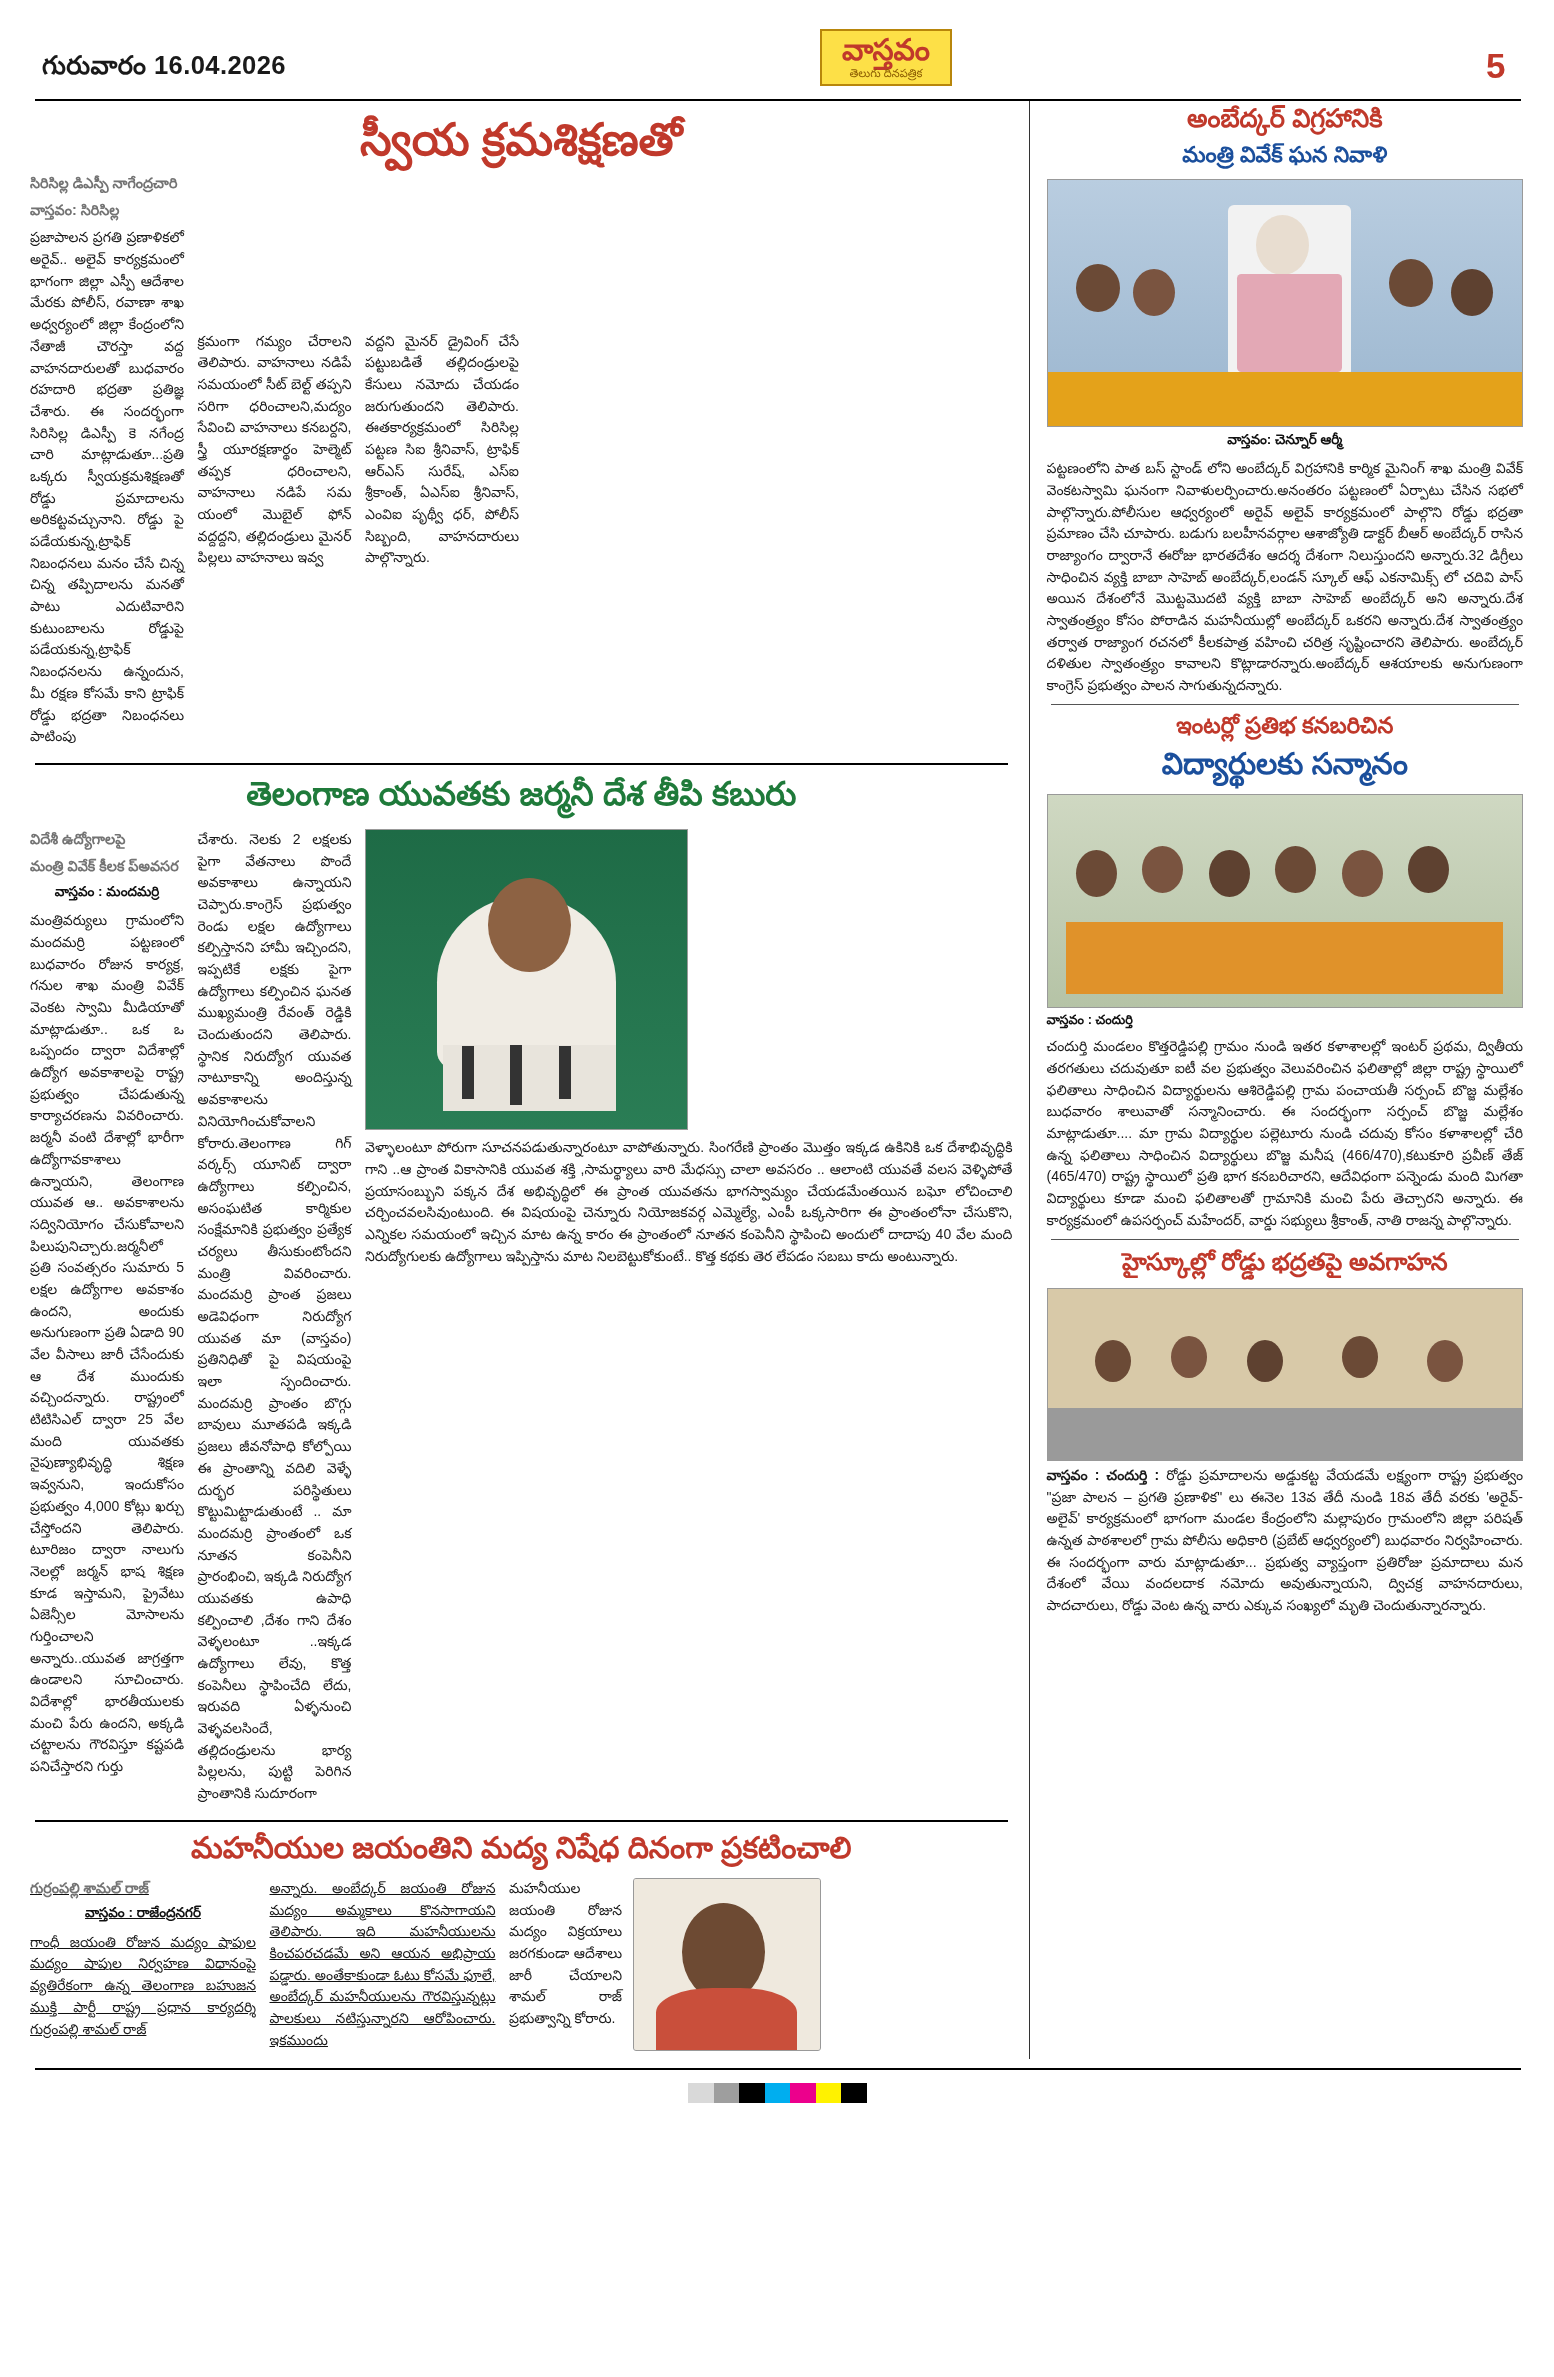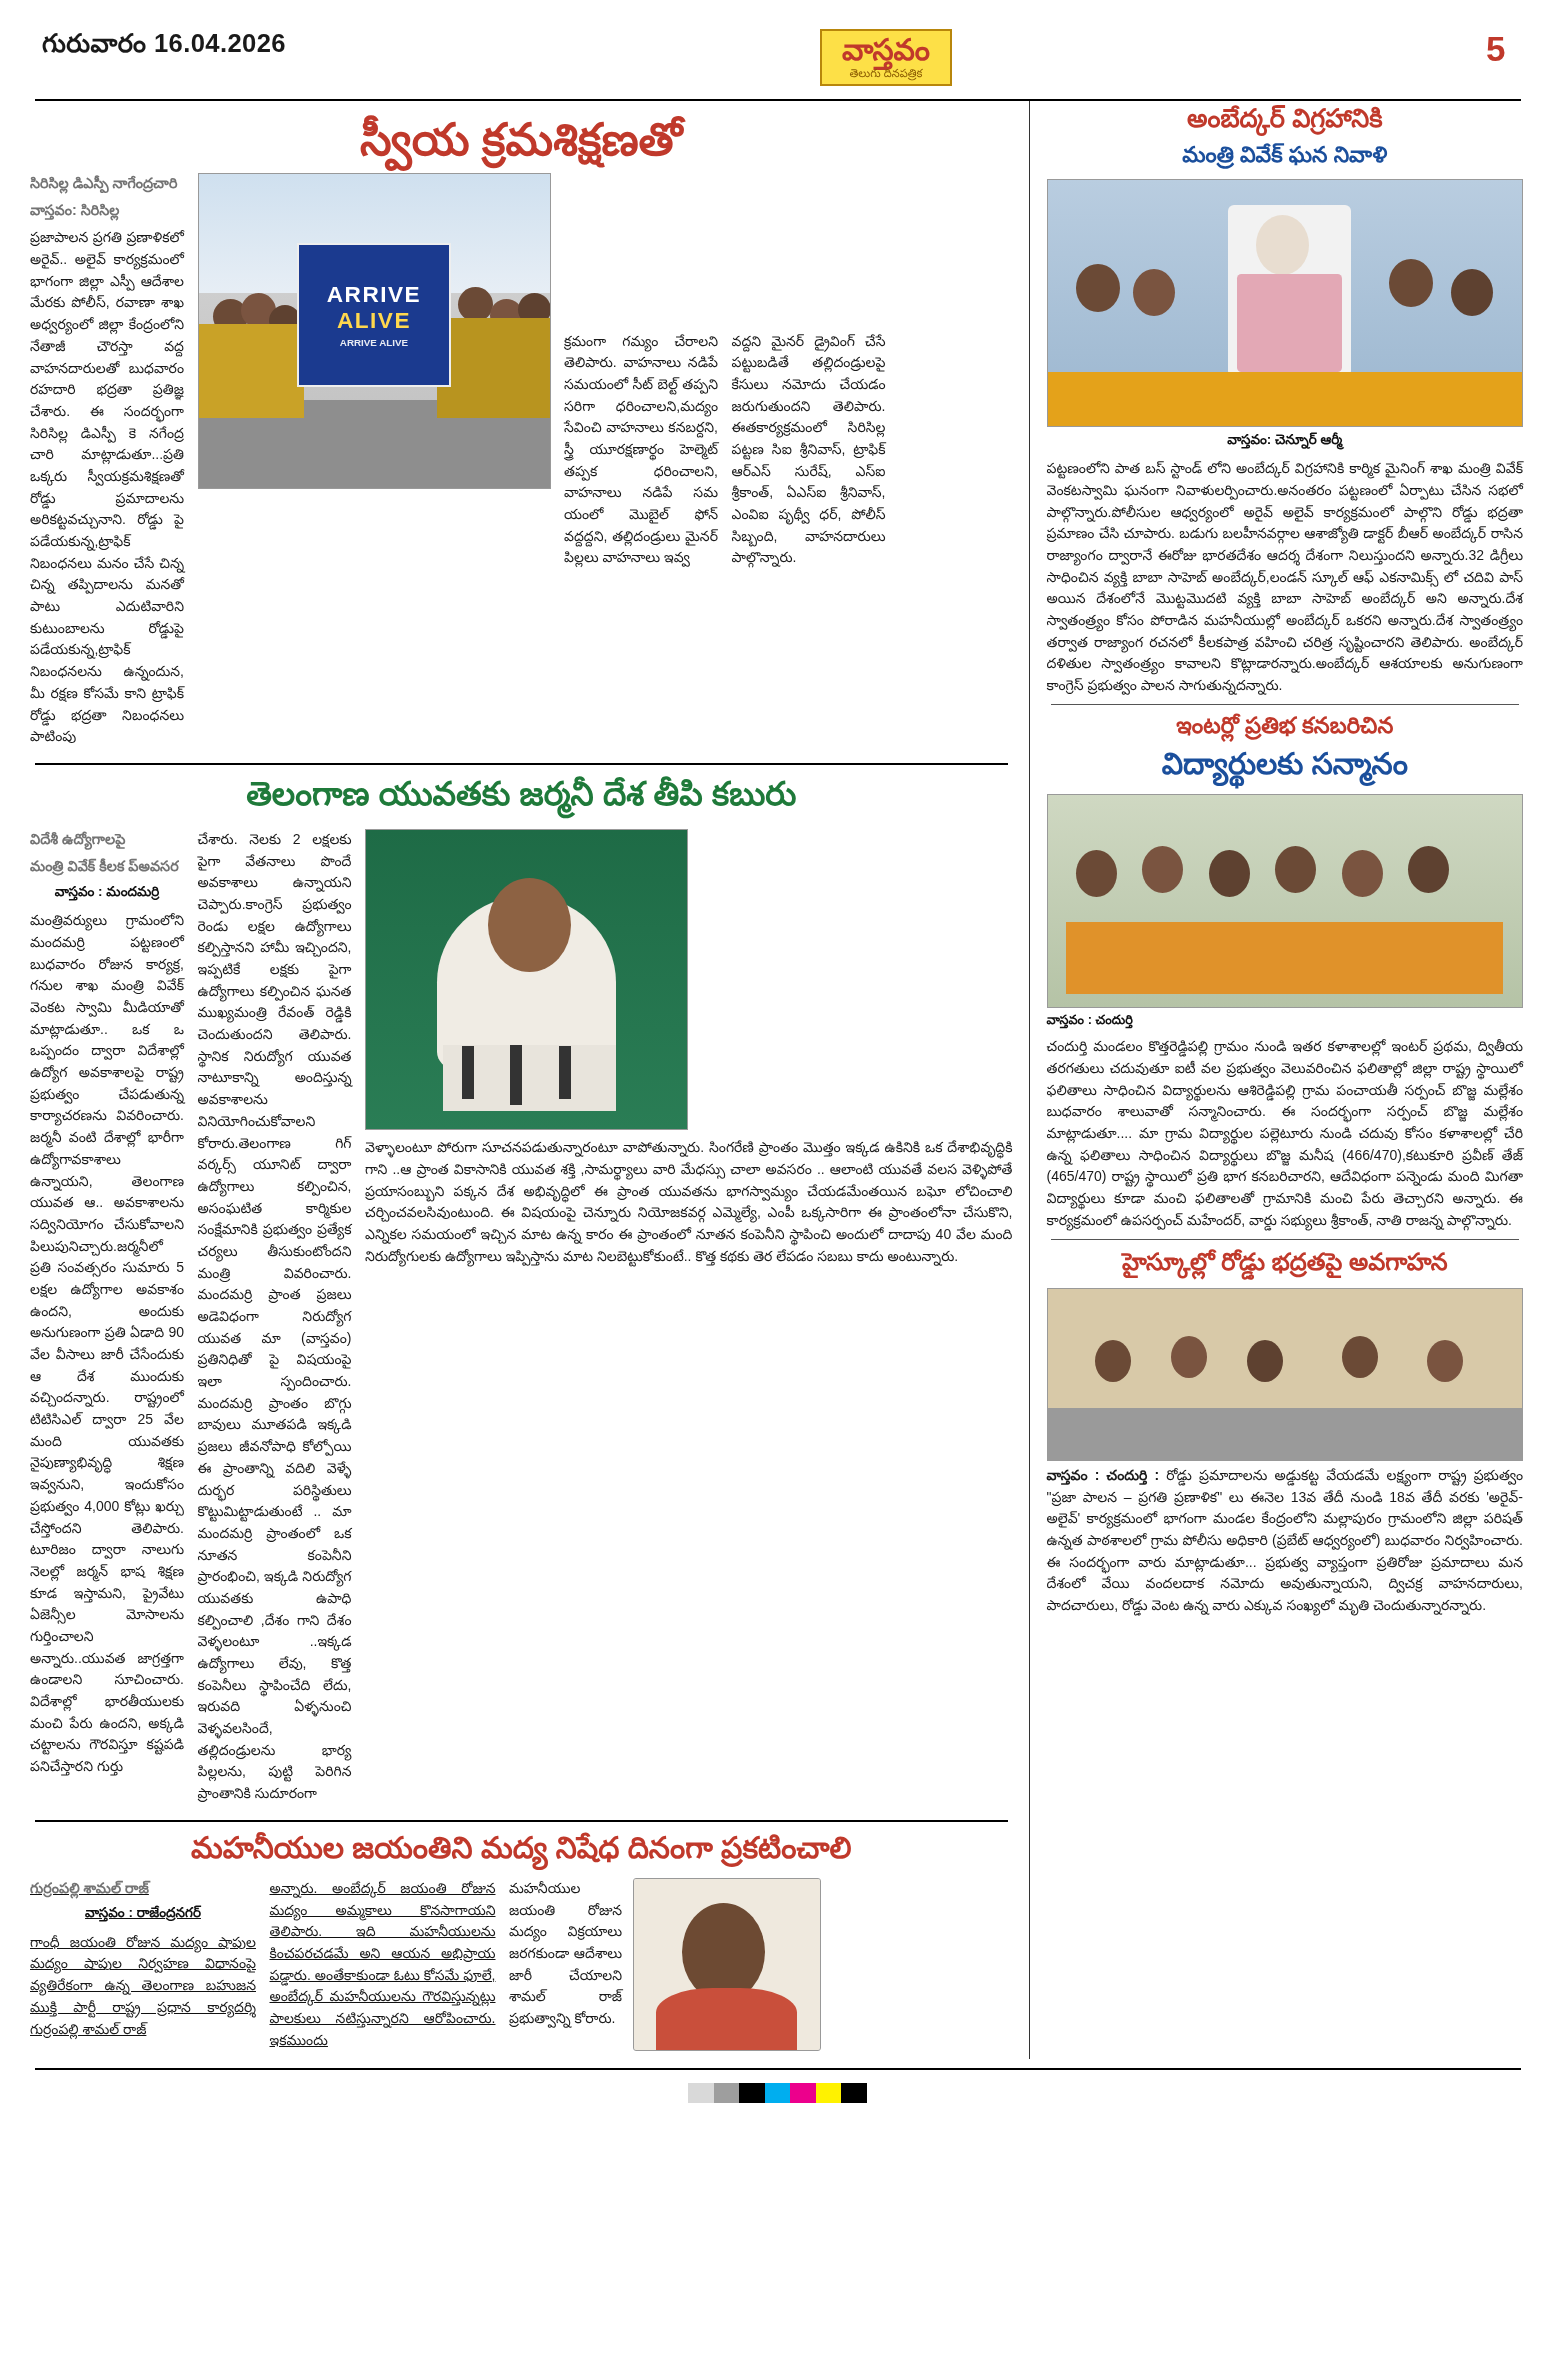--- a/index.html
+++ b/index.html
@@ -7,21 +7,21 @@
   body {
     width: 1555px;
     min-height: 2377px;
     background: #ffffff;
     font-family: "Liberation Sans", "DejaVu Sans", sans-serif;
     color: #111;
   }
   .page { position: relative; width: 1555px; min-height: 2377px; padding: 21px 30px 0 30px; }
 
   
-  .masthead { display:flex; align-items:flex-start; justify-content:space-between; padding: 7.5px 12px 13.5px 12px; }
+  .masthead { display:flex; align-items:flex-end; justify-content:space-between; padding: 7.5px 12px 13.5px 12px; }
   .mast-date { font-size: 25.6px; font-weight: bold; color:#1a1a1a; letter-spacing:0.4px; }
   .logo-box { border: 2.3px solid #b8860b; background:#fde047; padding: 4.5px 19.6px; text-align:center; line-height:1; }
   .logo-main { font-size: 30px; font-weight: bold; color:#c0392b; }
   .logo-sub { font-size: 11.3px; color:#8a5a00; margin-top:3px; }
   .page-num { font-size: 35px; font-weight: bold; color:#c0392b; padding-right: 7.5px;}
   .rule { border-top: 2.3px solid #000; margin: 0 4.5px 0 4.5px; }
   .rule-thin { border-top: 0.8px solid #555; margin: 4.5px 4.5px; }
 
   
   .columns { display: flex; gap: 0; }
@@ -118,39 +118,20 @@
 
         <div class="story1-grid">
           <div class="s1-col">
             <div class="byline">సిరిసిల్ల డిఎస్పీ నాగేంద్రచారి</div>
             <div class="byline">వాస్తవం: సిరిసిల్ల</div>
             <div class="body-te">
                 <p>ప్రజాపాలన ప్రగతి ప్రణాళికలో అరైవ్.. అలైవ్ కార్యక్రమంలో భాగంగా జిల్లా ఎస్పీ ఆదేశాల మేరకు పోలీస్, రవాణా శాఖ అధ్వర్యంలో జిల్లా కేంద్రంలోని నేతాజీ చౌరస్తా వద్ద వాహనదారులతో బుధవారం రహదారి భద్రతా ప్రతిజ్ఞ చేశారు. ఈ సందర్భంగా సిరిసిల్ల డిఎస్పీ కె నగేంద్ర చారి మాట్లాడుతూ...ప్రతి ఒక్కరు స్వీయక్రమశిక్షణతో రోడ్డు ప్రమాదాలను అరికట్టవచ్చునాని. రోడ్డు పై పడేయకున్న,ట్రాఫిక్ నిబంధనలు మనం చేసే చిన్న చిన్న తప్పిదాలను మనతో పాటు ఎదుటివారిని కుటుంబాలను రోడ్డుపై పడేయకున్న,ట్రాఫిక్ నిబంధనలను ఉన్నందున, మీ రక్షణ కోసమే కాని ట్రాఫిక్ రోడ్డు భద్రతా నిబంధనలు పాటింపు</p>
               </div>
           </div>
 
-          <div class="s1-photo photo">
-            <div class="sky"></div>
-            <div class="ground"></div>
-            <div class="ph-people">
-              <div class="blob" style="left:4%;top:40%;width:35px;height:35px;background:#6b4a36;"></div>
-              <div class="blob" style="left:12%;top:38%;width:35px;height:35px;background:#7a5440;"></div>
-              <div class="blob" style="left:20%;top:42%;width:32px;height:32px;background:#5e4130;"></div>
-              <div class="blob" style="left:74%;top:36%;width:35px;height:35px;background:#6b4a36;"></div>
-              <div class="blob" style="left:83%;top:40%;width:33px;height:33px;background:#7a5440;"></div>
-              <div class="blob" style="left:91%;top:38%;width:33px;height:33px;background:#5e4130;"></div>
-              <div style="position:absolute;left:0;top:48%;width:30%;height:30%;background:#c9a227;"></div>
-              <div style="position:absolute;right:0;top:46%;width:32%;height:32%;background:#b8941f;"></div>
-            </div>
-            <div class="banner-box">
-              <div class="bb-title">ARRIVE</div>
-              <div class="bb-title" style="color:#ffd84d">ALIVE</div>
-              <div class="bb-sub">ARRIVE ALIVE</div>
-            </div>
-          </div>
 
           <div class="s1-rest">
             <div class="s1-col" style="width:154px">
               <div class="body-te" style="margin-top:158px">
                   <p>క్రమంగా గమ్యం చేరాలని తెలిపారు. వాహనాలు నడిపే సమయంలో సీట్ బెల్ట్ తప్పని సరిగా ధరించాలని,మద్యం సేవించి వాహనాలు కనబర్దని, స్త్రీ యూరక్షణార్థం హెల్మెట్ తప్పక ధరించాలని, వాహనాలు నడిపే సమ యంలో మొబైల్ ఫోన్ వద్దద్దని, తల్లిదండ్రులు మైనర్ పిల్లలు వాహనాలు ఇవ్వ</p>
                 </div>
             </div>
             <div class="s1-col" style="width:154px">
               <div class="body-te" style="margin-top:158px">
                   <p>వద్దని మైనర్ డ్రైవింగ్ చేసే పట్టుబడితే తల్లిదండ్రులపై కేసులు నమోదు చేయడం జరుగుతుందని తెలిపారు. ఈతకార్యక్రమంలో సిరిసిల్ల పట్టణ సిఐ శ్రీనివాస్, ట్రాఫిక్ ఆర్ఎస్ సురేష్, ఎస్ఐ శ్రీకాంత్, ఏఎస్ఐ శ్రీనివాస్, ఎంవిఐ పృథ్వీ ధర్, పోలీస్ సిబ్బంది, వాహనదారులు పాల్గొన్నారు.</p>

